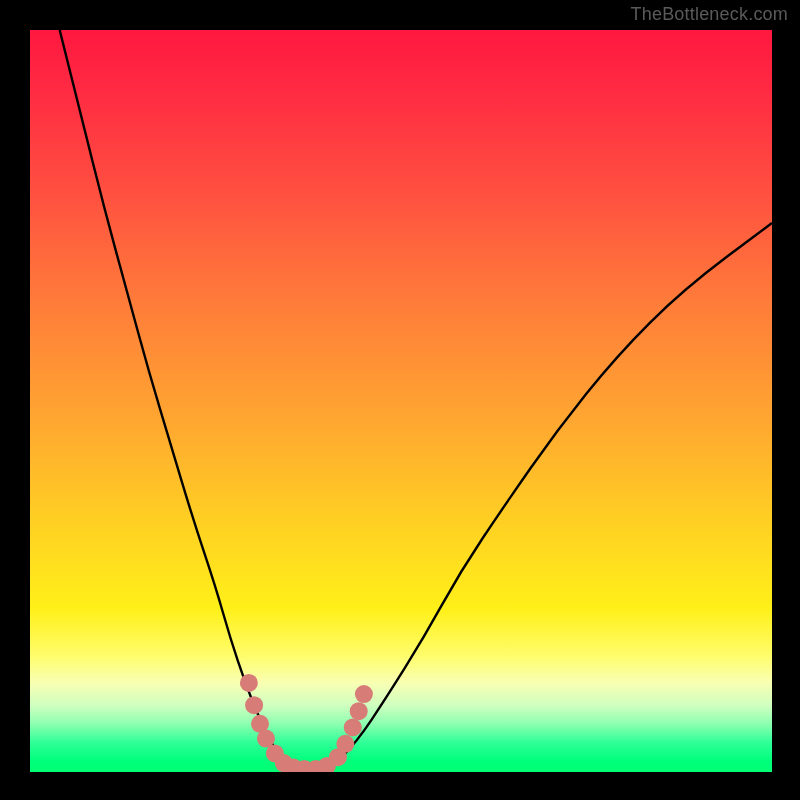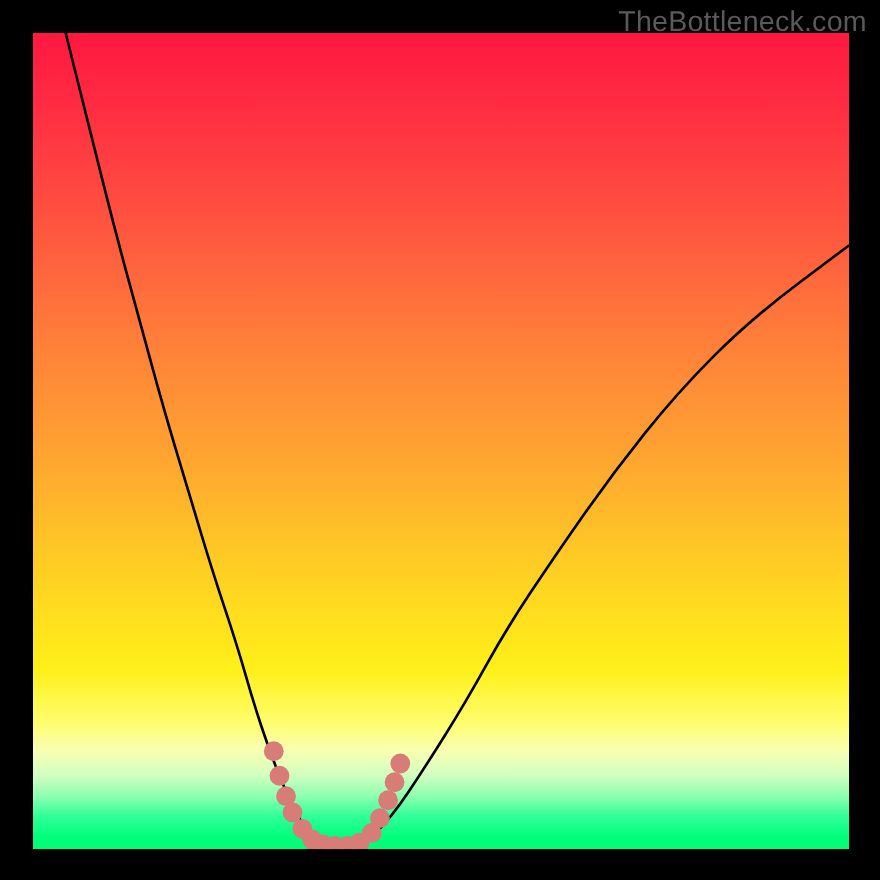--- a/index.html
+++ b/index.html
@@ -13,21 +13,21 @@
   .frame {
     width: 800px;
     height: 800px;
     background: #000;
     position: relative;
   }
   .watermark {
     position: absolute;
     top: 4px;
     right: 12px;
-    font-size: 26px;
+    font-size: 18px;
     font-weight: 500;
     color: #5a5a5a;
     letter-spacing: 0.2px;
     z-index: 5;
   }
   .plot {
     position: absolute;
     left: 30px;
     top: 30px;
     width: 742px;

